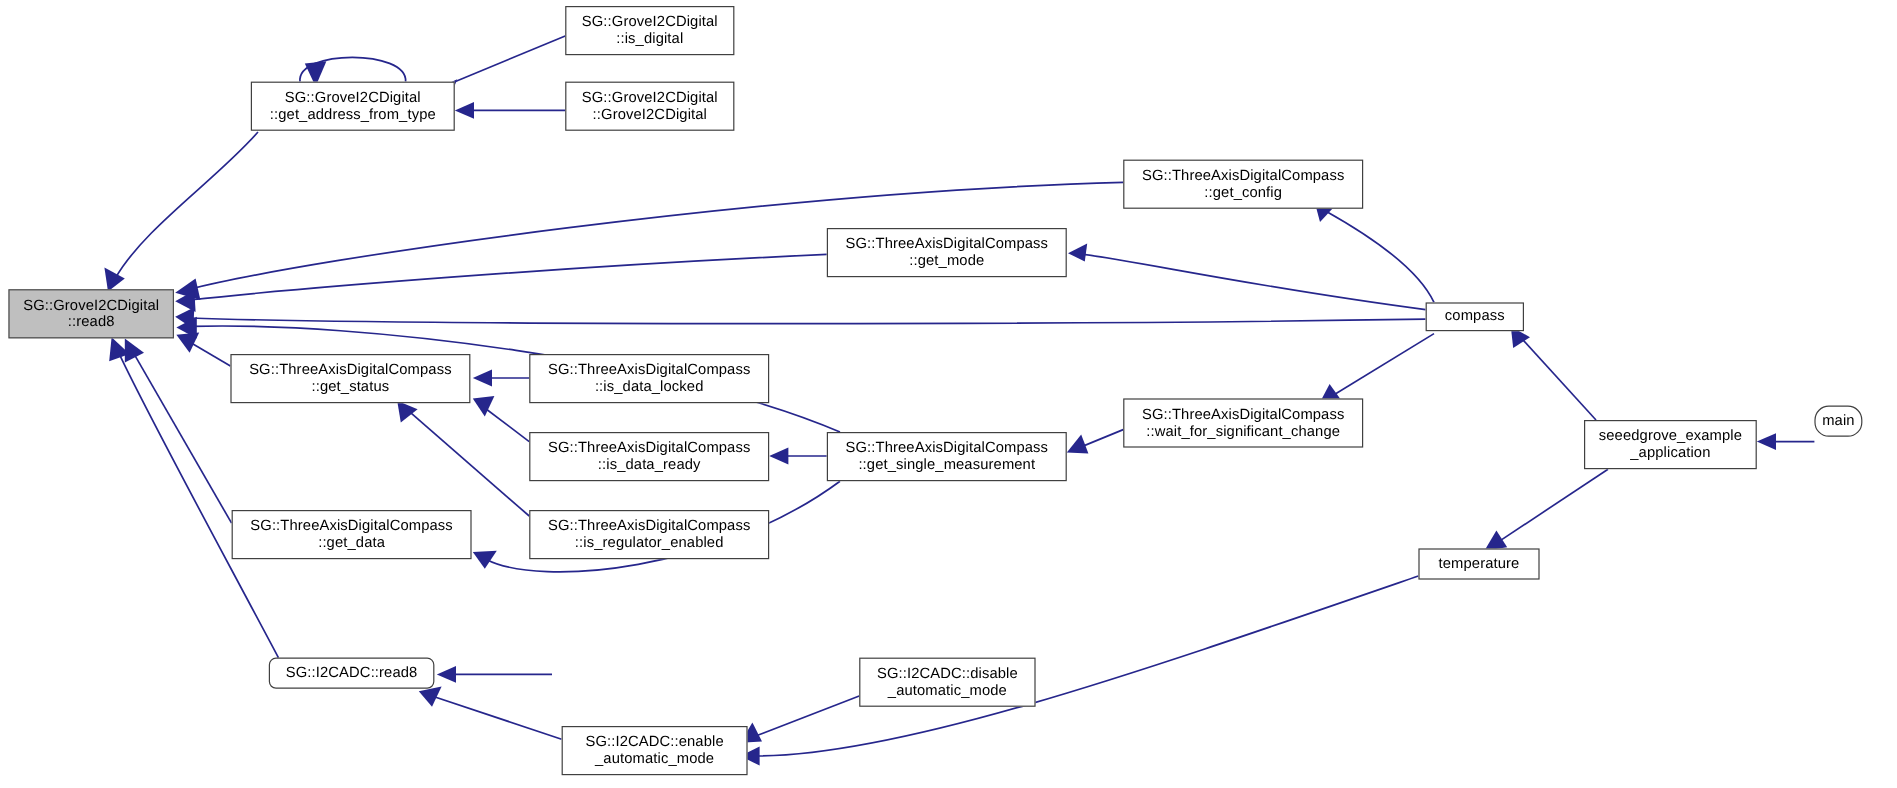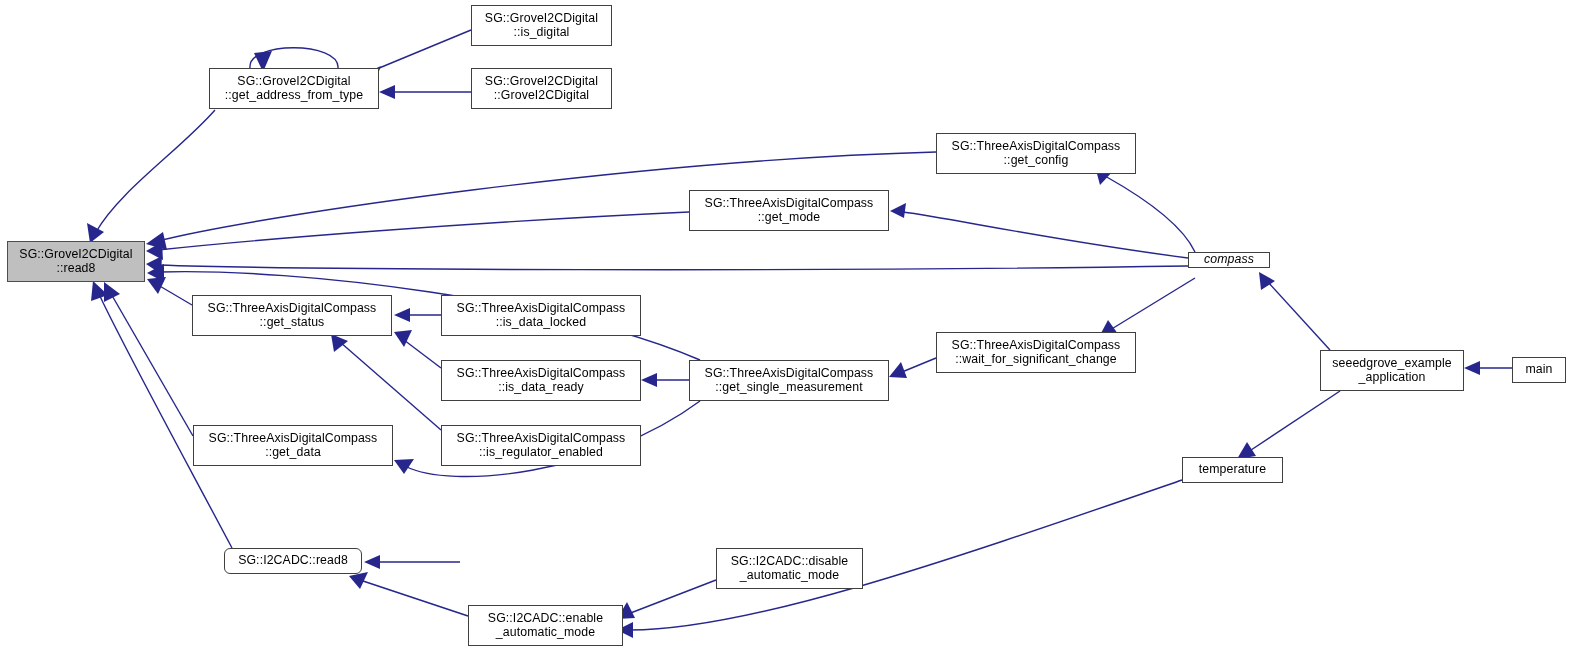--- a/index.html
+++ b/index.html
@@ -156,34 +156,34 @@
     <div class="node plain" style="left: 209px; top: 68px; width: 170px; height: 41px;">SG::GroveI2CDigital
 ::get_address_from_type</div>
     <div class="node plain" style="left: 471px; top: 68px; width: 141px; height: 41px;">SG::GroveI2CDigital
 ::GroveI2CDigital</div>
     <div class="node plain" style="left: 936px; top: 133px; width: 200px; height: 41px;">SG::ThreeAxisDigitalCompass
 ::get_config</div>
     <div class="node plain" style="left: 689px; top: 190px; width: 200px; height: 41px;">SG::ThreeAxisDigitalCompass
 ::get_mode</div>
     <div class="node highlight" style="left: 7px; top: 241px; width: 138px; height: 41px;">SG::GroveI2CDigital
 ::read8</div>
-    <div class="node plain" style="left: 1188px; top: 252px; width: 82px; height: 16px; font-style: italic;">compass</div>
+    <div class="node plain" style="left: 1188px; top: 252px; width: 82px; height: 24px;">compass</div>
     <div class="node plain" style="left: 192px; top: 295px; width: 200px; height: 41px;">SG::ThreeAxisDigitalCompass
 ::get_status</div>
     <div class="node plain" style="left: 441px; top: 295px; width: 200px; height: 41px;">SG::ThreeAxisDigitalCompass
 ::is_data_locked</div>
     <div class="node plain" style="left: 936px; top: 332px; width: 200px; height: 41px;">SG::ThreeAxisDigitalCompass
 ::wait_for_significant_change</div>
     <div class="node plain" style="left: 441px; top: 360px; width: 200px; height: 41px;">SG::ThreeAxisDigitalCompass
 ::is_data_ready</div>
     <div class="node plain" style="left: 689px; top: 360px; width: 200px; height: 41px;">SG::ThreeAxisDigitalCompass
 ::get_single_measurement</div>
     <div class="node plain" style="left: 1320px; top: 350px; width: 144px; height: 41px;">seeedgrove_example
 _application</div>
-    <div class="node plain" style="left: 1512px; top: 357px; width: 54px; height: 26px;">main</div>
+    <div class="node plain" style="left: 1512px; top: 338px; width: 40px; height: 26px; border-radius: 12px;">main</div>
     <div class="node plain" style="left: 193px; top: 425px; width: 200px; height: 41px;">SG::ThreeAxisDigitalCompass
 ::get_data</div>
     <div class="node plain" style="left: 441px; top: 425px; width: 200px; height: 41px;">SG::ThreeAxisDigitalCompass
 ::is_regulator_enabled</div>
     <div class="node plain" style="left: 1182px; top: 457px; width: 101px; height: 26px;">temperature</div>
     <div class="node plain" style="left: 224px; top: 548px; width: 138px; height: 26px; border-radius: 6px;">SG::I2CADC::read8</div>
     <div class="node plain" style="left: 716px; top: 548px; width: 147px; height: 41px;">SG::I2CADC::disable
 _automatic_mode</div>
     <div class="node plain" style="left: 468px; top: 605px; width: 155px; height: 41px;">SG::I2CADC::enable
 _automatic_mode</div>

